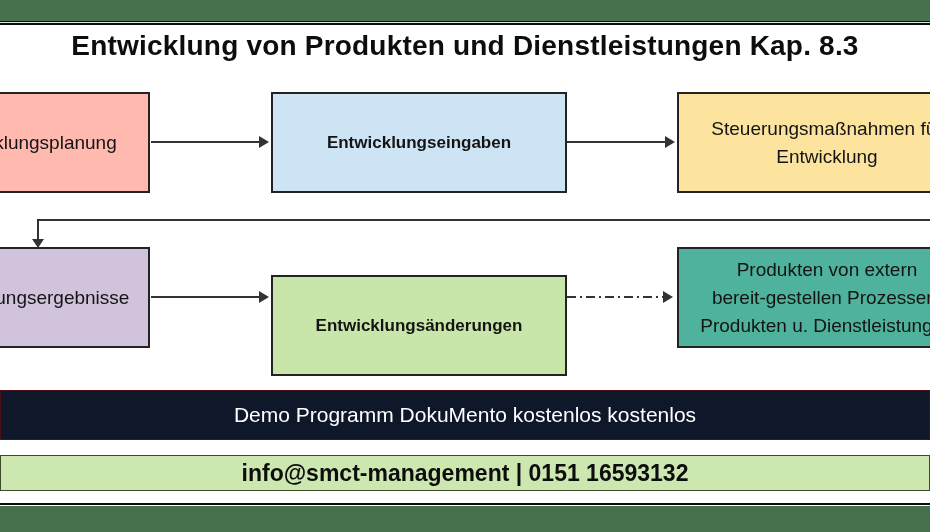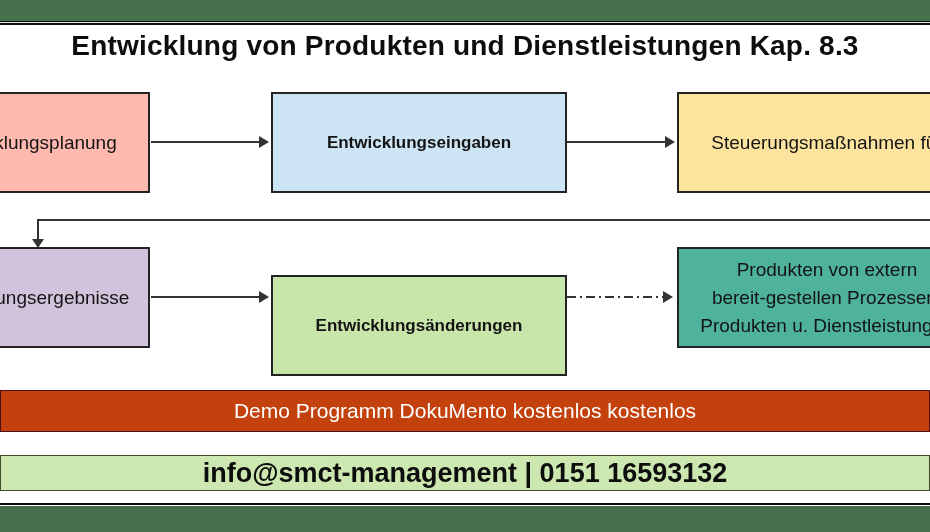--- a/index.html
+++ b/index.html
@@ -61,31 +61,31 @@
     border-left:10px solid #333333;
   }
   .arrow-down{
     position:absolute;width:0;height:0;
     border-left:6px solid transparent;border-right:6px solid transparent;
     border-top:9px solid #333333;
   }
 
   
   .demo-banner{
-    position:absolute;left:0;top:390px;width:930px;height:42px;
-    box-sizing:border-box;background:#c2410c;border:1px solid #4d1018;
+    position:absolute;left:0;top:390px;width:930px;height:50px;
+    box-sizing:border-box;background:#0f172a;border:1px solid #4d1018;
     display:flex;align-items:center;justify-content:center;
     color:#ffffff;font-size:21px;white-space:pre;cursor:pointer;
   }
   .demo-banner .hl{font-weight:normal;}
   .contact-banner{
     position:absolute;left:0;top:455px;width:930px;height:36px;
     box-sizing:border-box;background:#cde7b1;border:1px solid #3f4a2a;
     display:flex;align-items:center;justify-content:center;
-    color:#0d0d0d;font-size:27px;font-weight:bold;white-space:pre;
+    color:#0d0d0d;font-size:23px;font-weight:bold;white-space:pre;
   }
 </style>
 </head>
 <body>
 
 <div class="canvas">
 
   <div class="header-bar"></div>
   <div class="hline-a"></div>
   <div class="hline-gap"></div>
@@ -94,20 +94,21 @@
   <div class="page-title">Entwicklung von Produkten und Dienstleistungen Kap. 8.3</div>
 
   <div class="box row1 col-left fill-planning">
     <span>Entwicklungsplanung</span>
   </div>
   <div class="box bold row1 col-mid fill-inputs">
     <span>Entwicklungseingaben</span>
   </div>
   <div class="box row1 col-right fill-controls">
     <span>Steuerungsmaßnahmen für</span>
+    <span>Entwicklung</span>
   </div>
 
   <div class="hline" style="left:151px;top:141px;width:110px;"></div>
   <div class="arrow-right" style="left:259px;top:136px;"></div>
   <div class="hline" style="left:567px;top:141px;width:100px;"></div>
   <div class="arrow-right" style="left:665px;top:136px;"></div>
 
   <div class="hline" style="left:37px;top:219px;width:893px;"></div>
   <div class="vline" style="left:37px;top:219px;height:22px;"></div>
   <div class="arrow-down" style="left:32px;top:239px;"></div>

